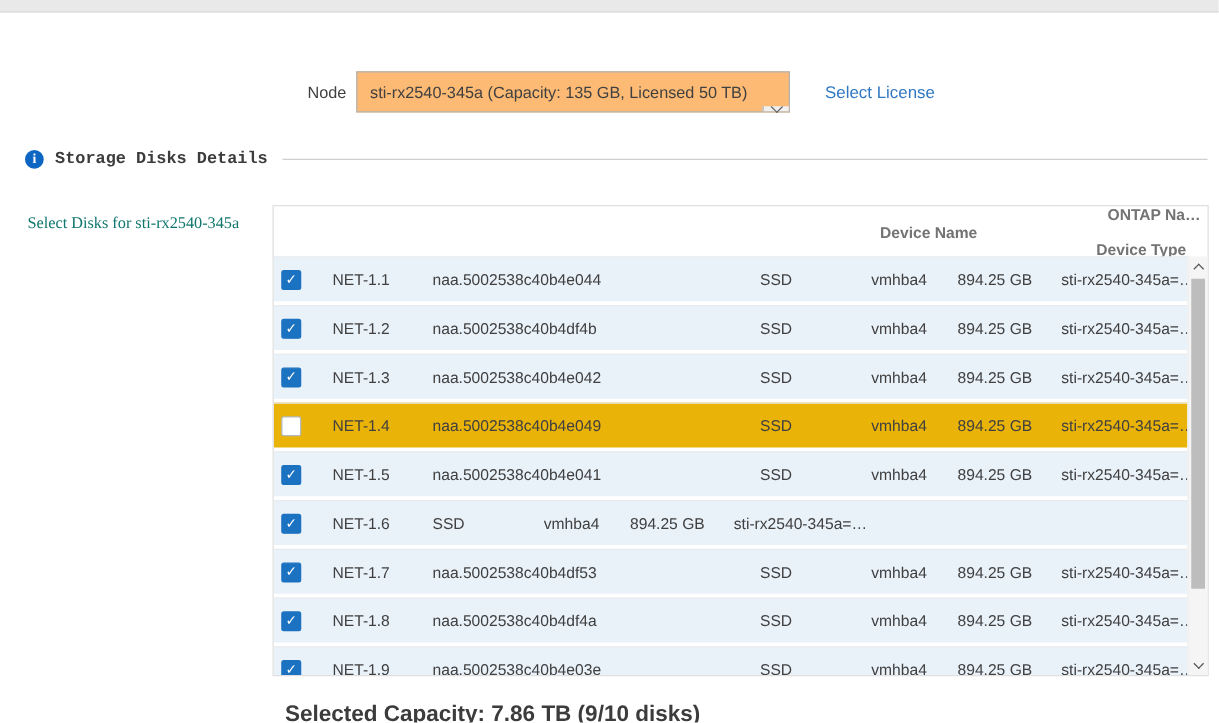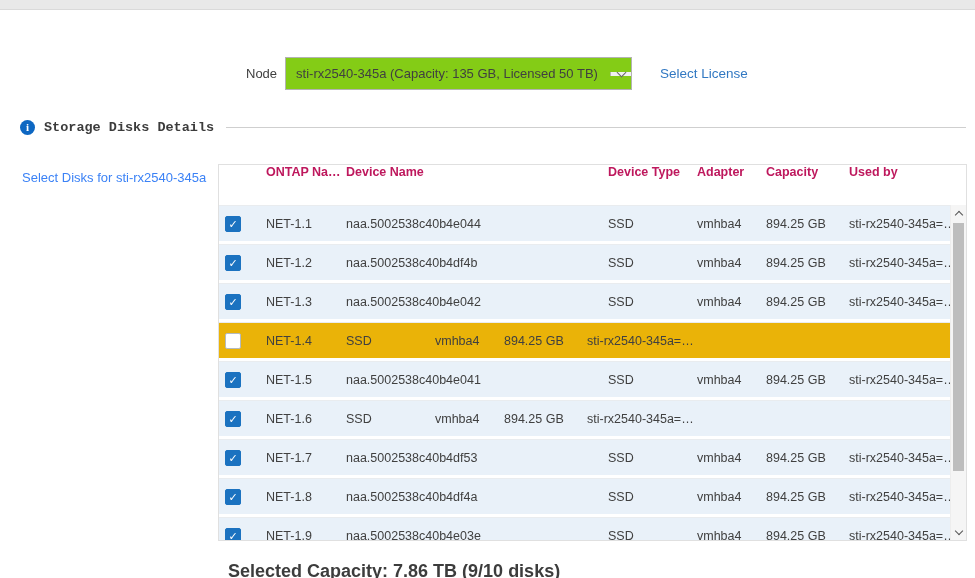--- a/index.html
+++ b/index.html
@@ -18,22 +18,22 @@
     background:#e9e9e9; border-bottom:1px solid #dadada;
   }
 
   
   .node-row {
     position:absolute; top:57px; left:246px;
     display:flex; align-items:center; height:33px;
   }
   .node-label { font-size:13px; margin-right:8px; color:#404040; }
   .select-box {
-    width:347px; height:33px; background:#84cc16;
-    border:1px solid #b3b3b3; display:flex; align-items:center;
+    width:347px; height:33px; background:#fdba74;
+    border:1px solid #b3b3b3; display:flex; align-items:flex-end;
   }
   .select-value {
     flex:1; font-size:13px; line-height:31px; padding-left:10px;
     white-space:nowrap; overflow:hidden; color:#404040;
   }
   .select-arrow-btn {
     width:21px; background:#f0f0f0; border-left:1px solid #b3b3b3;
     display:flex; align-items:center; justify-content:center;
   }
   .chev {
@@ -53,31 +53,31 @@
     width:15px; height:15px; border-radius:50%; background:#0d67c2;
     color:#fff; font-family:"Liberation Serif", serif; font-weight:bold;
     font-size:11px; line-height:15px; text-align:center; flex:none;
   }
   .section-title { margin-left:9px; font-weight:bold; font-size:13.5px; color:#3c3c3c; white-space:nowrap;font-family:Liberation Mono, monospace; }
   .section-line { flex:1; height:1px; background:#cfcfcf; margin-left:12px; }
 
   
   .select-disks-label {
     position:absolute; left:22px; top:170px; width:195px;
-    font-size:13px; color:#3b82f6;
+    font-size:13px; color:#0f766e;font-family:Liberation Serif, serif;
   }
 
   
   .disk-table {
     position:absolute; left:218px; top:164px; width:749px; height:377px;
     border:1px solid #e0e0e0; background:#fff;
   }
   .tbl-header {
-    height:40px; display:flex; align-items:flex-start;
-    font-weight:bold; font-size:12.5px; color:#be185d;
+    height:40px; display:flex; align-items:flex-end;
+    font-weight:bold; font-size:12.5px; color:#737373;flex-direction:column;
   }
   .tbl-body { position:relative; height:335px; overflow:hidden; }
   .rows-wrap { margin-right:16px; }
   .t-row {
     display:flex; align-items:center; height:36px; margin-bottom:3px;
     border-top:1px solid #e9ecef; font-size:12.5px; color:#404040;
   }
   .t-row.checked { background:#e9f1f9; }
   .t-row.unchecked { background:#eab308; }
 
@@ -190,20 +190,21 @@
           <span class="c-type">SSD</span>
           <span class="c-adapter">vmhba4</span>
           <span class="c-capacity">894.25 GB</span>
           <span class="c-used">sti-rx2540-345a=…</span>
         </div>
         <div class="t-row unchecked">
           <span class="c-check">
             <span class="cb"></span>
           </span>
           <span class="c-ontap">NET-1.4</span>
+          <span class="c-device">naa.5002538c40b4e049</span>
           <span class="c-type">SSD</span>
           <span class="c-adapter">vmhba4</span>
           <span class="c-capacity">894.25 GB</span>
           <span class="c-used">sti-rx2540-345a=…</span>
         </div>
         <div class="t-row checked">
           <span class="c-check">
             <span class="cb on">✓</span>
           </span>
           <span class="c-ontap">NET-1.5</span>

